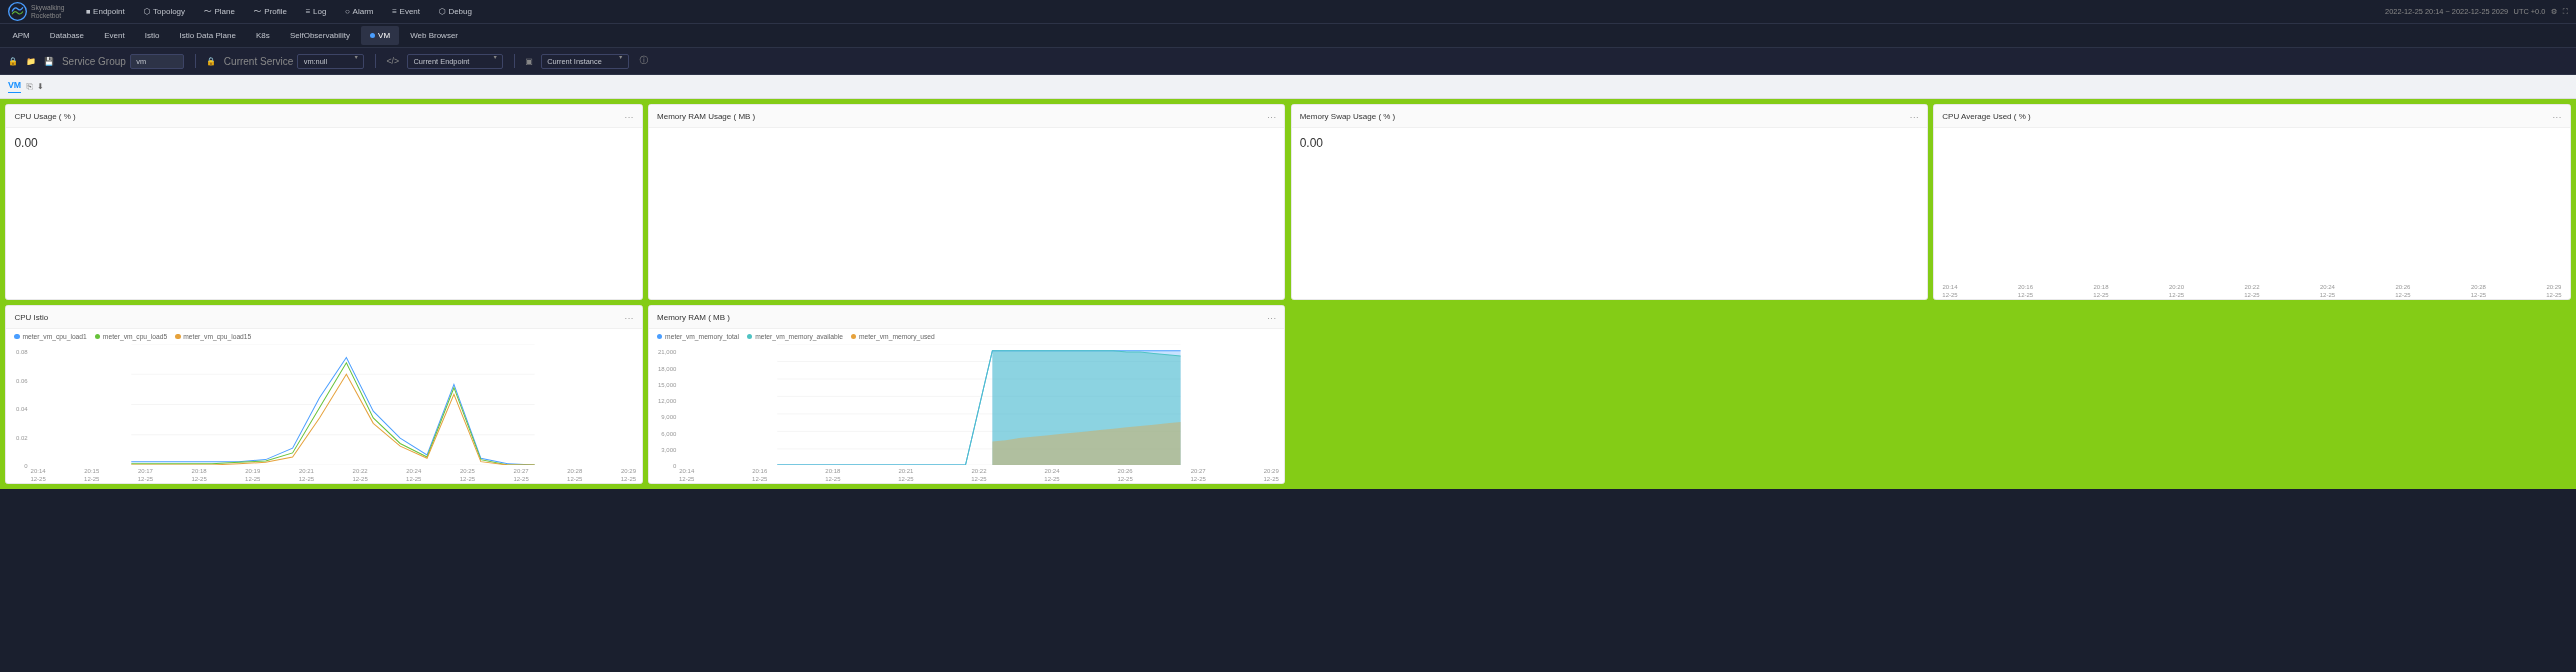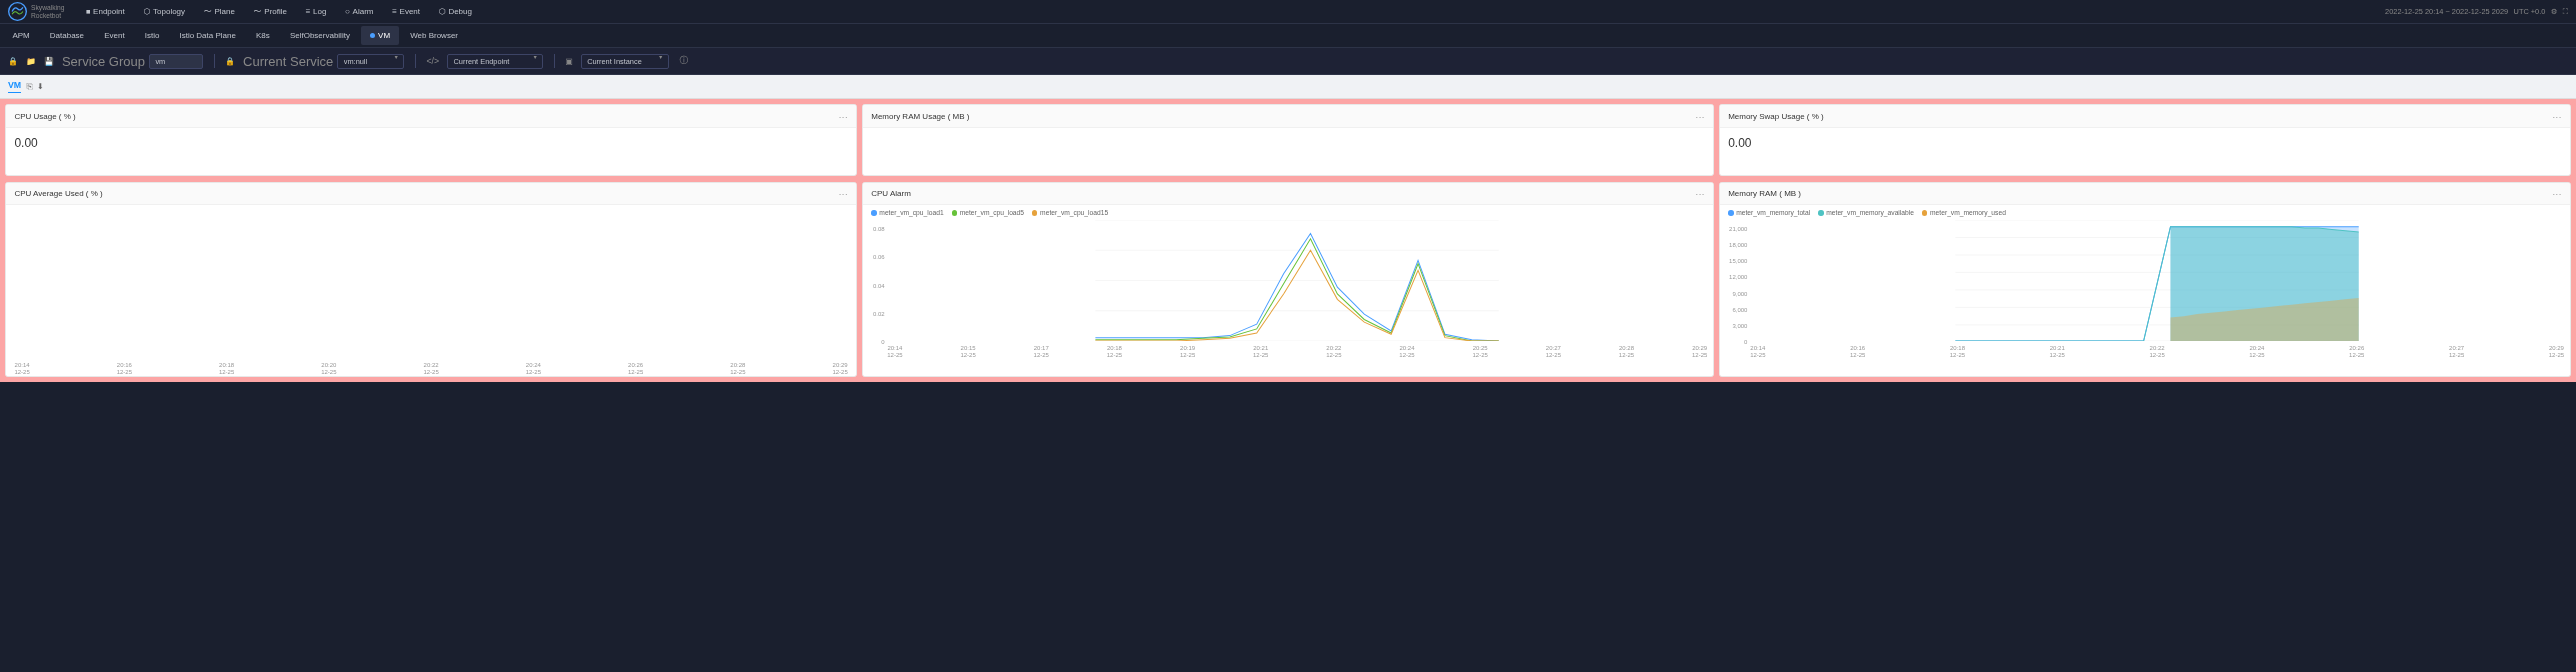--- a/index.html
+++ b/index.html
@@ -18,34 +18,34 @@
     
     .service-nav { background: #1a1f2e; height: 24px; display: flex; align-items: center; padding: 0 3px; border-bottom: 0.7px solid #2d3347; gap: 1.3px; }
     .service-tab { padding: 2.7px 9.4px; height: 19px; display: flex; align-items: center; color: #c0c4cc; cursor: pointer; border-radius: 2px; font-size: 8px; }
     .service-tab.active { background: #2d3347; color: #fff; }
     .service-tab-vm { display: flex; align-items: center; gap: 2.7px; }
     .vm-dot { width: 5.4px; height: 5.4px; border-radius: 50%; background: #4a9eff; }
 
     
     .filter-bar { background: #1e2235; height: 27px; display: flex; align-items: center; padding: 0 8px; gap: 8px; border-bottom: 0.7px solid #2d3347; }
     .filter-item { display: flex; align-items: center; gap: 4px; }
-    .filter-label { color: #888; font-size: 13px; }
+    .filter-label { color: #888; font-size: 10px; }
     .filter-input { background: #2d3347; border: 0.7px solid #3d4466; color: #c0c4cc; padding: 2px 5.4px; font-size: 7.4px; width: 54px; border-radius: 2px; }
     .filter-select { background: #1e2235; border: 0.7px solid #3d4466; color: #c0c4cc; padding: 2px 19px 2px 5.4px; font-size: 7.4px; border-radius: 2px; cursor: pointer; appearance: none; position: relative; }
     .filter-select-wrap { position: relative; display: flex; align-items: flex-start; }
     .filter-chevron { position: absolute; right: 5.4px; color: #888; font-size: 5.4px; pointer-events: none; }
     .filter-divider { width: 0.7px; height: 13.5px; background: #3d4466; margin: 0 2.7px; }
 
     
     .vm-tab-row { background: #f0f2f5; height: 24px; display: flex; align-items: center; padding: 0 8px; gap: 5.4px; border-bottom: 1.3px solid #ddd; }
     .vm-tab-label { color: #1890ff; font-size: 8.8px; font-weight: 600; border-bottom: 1.3px solid #1890ff; padding-bottom: 1.3px; cursor: pointer; }
     .vm-tab-icons { display: flex; gap: 4px; color: #666; font-size: 8px; cursor: pointer; }
 
     
-    .main-content { background: #fca5a5; padding: 5.4px; display: grid; grid-template-columns: 1fr 1fr 1fr; grid-template-rows: auto auto; gap: 5.4px; }
+    .main-content { background: #84cc16; padding: 5.4px; display: grid; grid-template-columns: 1fr 1fr 1fr 1fr; grid-template-rows: auto auto; gap: 5.4px; }
 
     
     .chart-panel { background: #fff; border: 0.7px solid #e8e8e8; border-radius: 2.7px; overflow: hidden; }
     .chart-header { display: flex; justify-content: space-between; align-items: center; padding: 5.4px 8px; border-bottom: 0.7px solid #f0f0f0; background: #fafafa; }
     .chart-title { color: #333; font-size: 8px; font-weight: 500; }
     .chart-dots { color: #999; font-size: 9.4px; cursor: pointer; }
     .chart-body { padding: 8px; min-height: 47px; }
     .chart-value { font-size: 12px; color: #333; font-weight: 400; }
 
     
@@ -251,21 +251,21 @@
       <span class="x-label">20:22<br>12-25</span>
       <span class="x-label">20:24<br>12-25</span>
       <span class="x-label">20:26<br>12-25</span>
       <span class="x-label">20:28<br>12-25</span>
       <span class="x-label">20:29<br>12-25</span>
     </div>
   </div>
 
   <div class="chart-panel-tall">
     <div class="chart-header">
-      <span class="chart-title">CPU Alarm</span>
+      <span class="chart-title">CPU Istio</span>
       <span class="chart-dots">···</span>
     </div>
     <div class="chart-legend">
       <div class="legend-item">
         <div class="legend-dot" style="background: #4a9eff;"></div>
         <span>meter_vm_cpu_load1</span>
       </div>
       <div class="legend-item">
         <div class="legend-dot" style="background: #67c23a;"></div>
         <span>meter_vm_cpu_load5</span>

